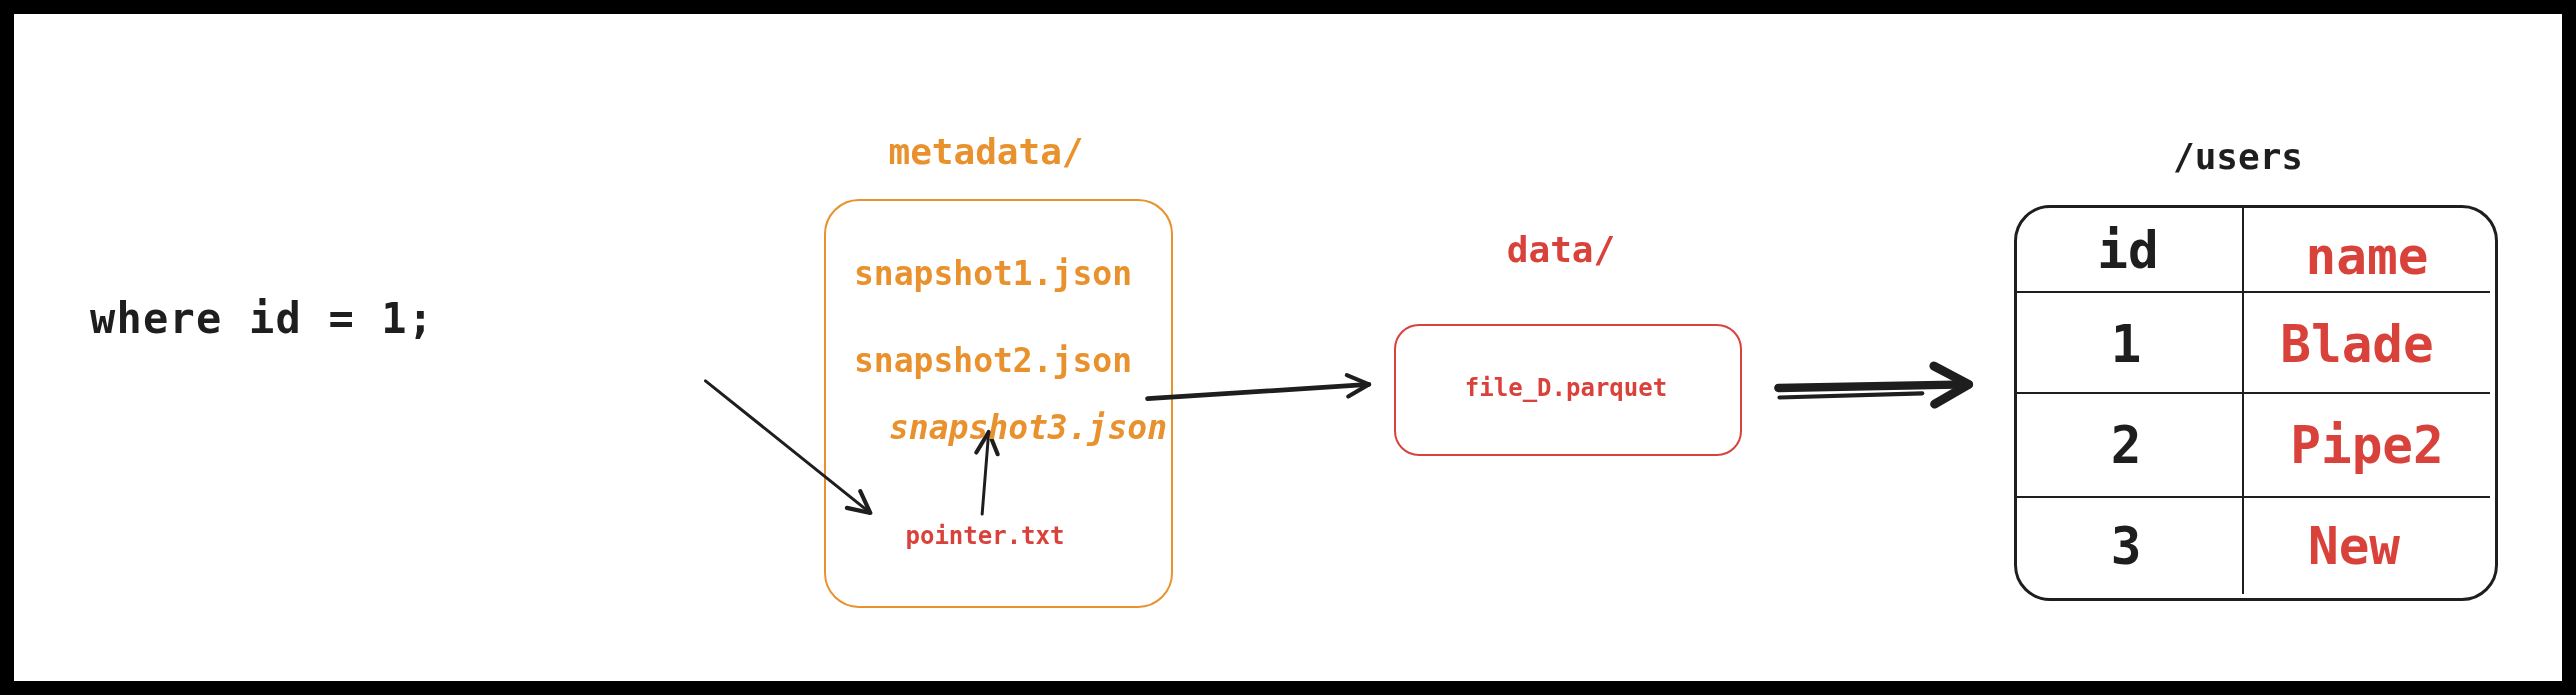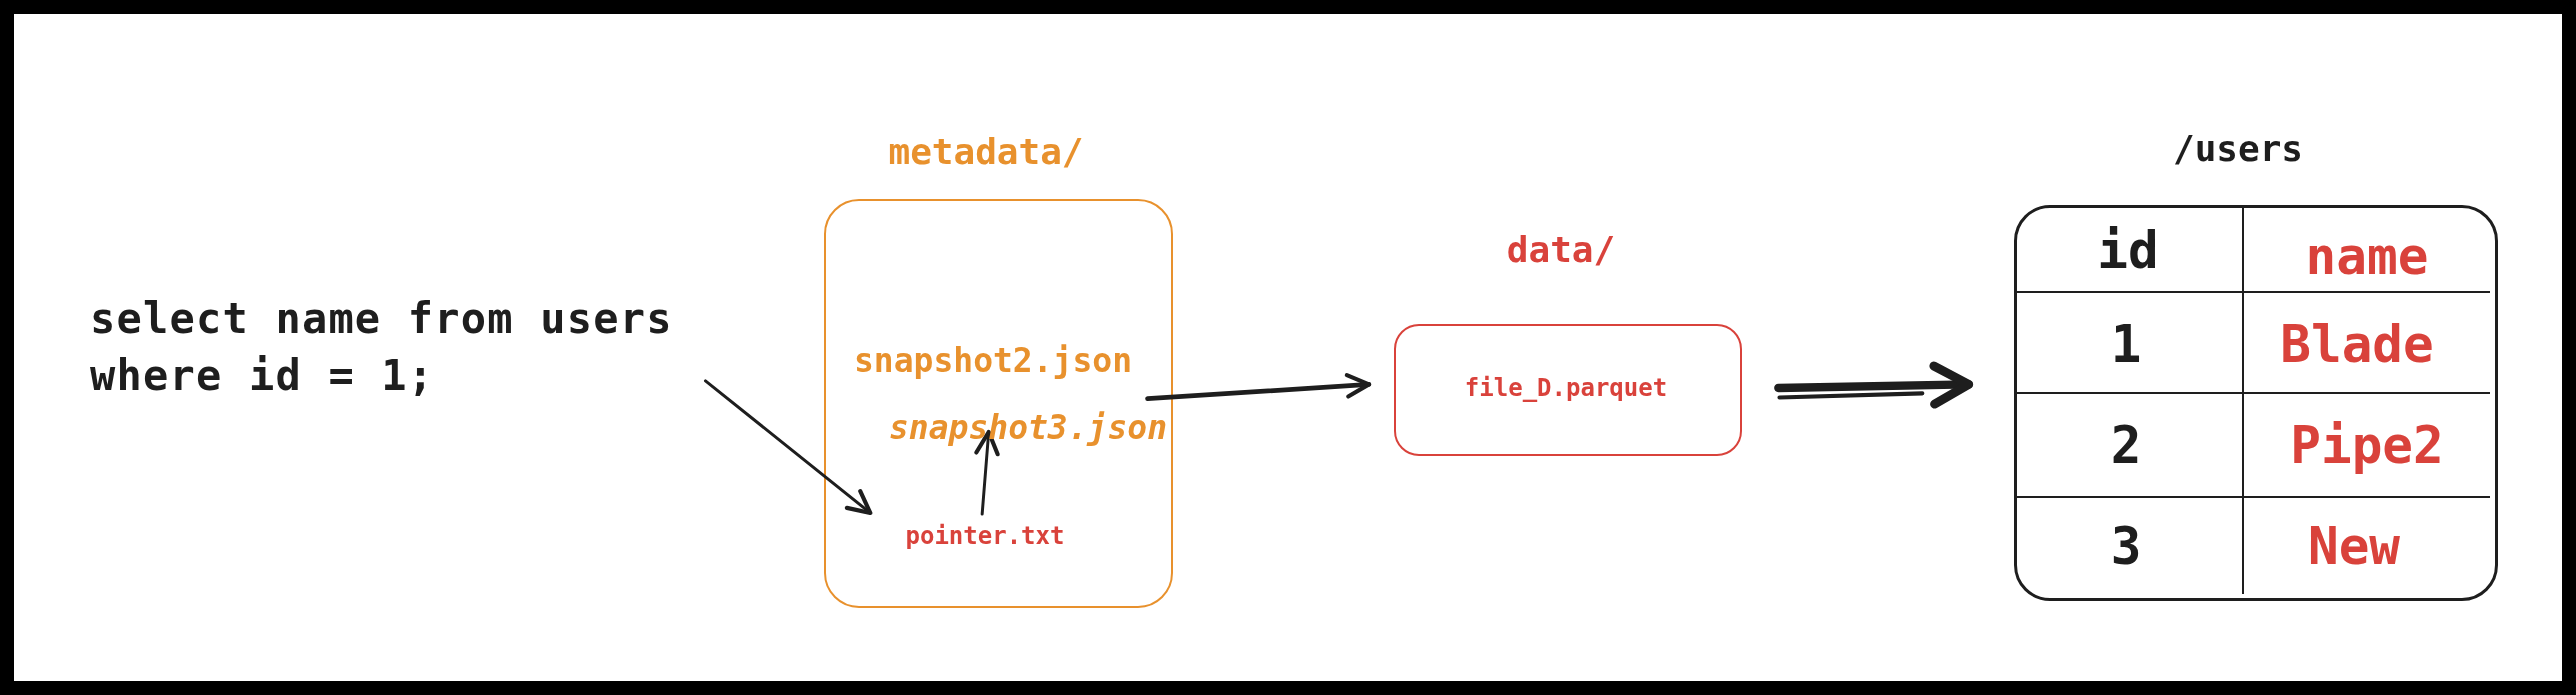--- a/index.html
+++ b/index.html
@@ -94,39 +94,39 @@
 
     <line x1="1650" y1="864" x2="1661" y2="726" stroke="#1e1e1e" stroke-width="5" stroke-linecap="round" marker-end="url(#head)"></line>
 
     <line x1="1928" y1="670" x2="2300" y2="646" stroke="#1e1e1e" stroke-width="8" stroke-linecap="round" marker-end="url(#head)"></line>
 
     <line x1="2990" y1="668" x2="3230" y2="661" stroke="#1e1e1e" stroke-width="7" stroke-linecap="round"></line>
     <line x1="2988" y1="652" x2="3308" y2="646" stroke="#1e1e1e" stroke-width="14" stroke-linecap="round" marker-end="url(#head-big)"></line>
   </svg>
 
   <div class="sql-block">
-    <div>select name from users</div>
     <div>where id = 1;</div>
   </div>
 
   <div class="t orange label-lg" style="left:986px; top:120px;">metadata/</div>
 
   <div class="box metadata-box"></div>
 
+  <div class="t orange label-md" style="left:993px; top:242px;">snapshot1.json</div>
   <div class="t orange label-md" style="left:993px; top:329px;">snapshot2.json</div>
   <div class="t orange label-md" style="left:1028px; top:396px;font-style:italic;">snapshot3.json</div>
   <div class="t red label-sm" style="left:985px; top:536px;">pointer.txt</div>
 
   <div class="t red label-lg" style="left:1561px; top:249px;">data/</div>
 
   <div class="box data-box"></div>
 
   <div class="t red label-sm" style="left:1566px; top:388px;">file_D.parquet</div>
 
-  <div class="t label-lg" style="left:2238px; top:148px;">/users</div>
+  <div class="t label-lg" style="left:2238px; top:156px;">/users</div>
 
   <div class="box users-box"></div>
   <div class="vline" style="left:2242px; top:207px; height:387px;"></div>
   <div class="hline" style="left:2015px; top:291px; width:475px;"></div>
   <div class="hline" style="left:2015px; top:392px; width:475px;"></div>
   <div class="hline" style="left:2015px; top:496px; width:475px;"></div>
 
   <div class="t cell-text" style="left:2128px; top:250px;">id</div>
   <div class="t cell-text red" style="left:2367px; top:256px;">name</div>
 

